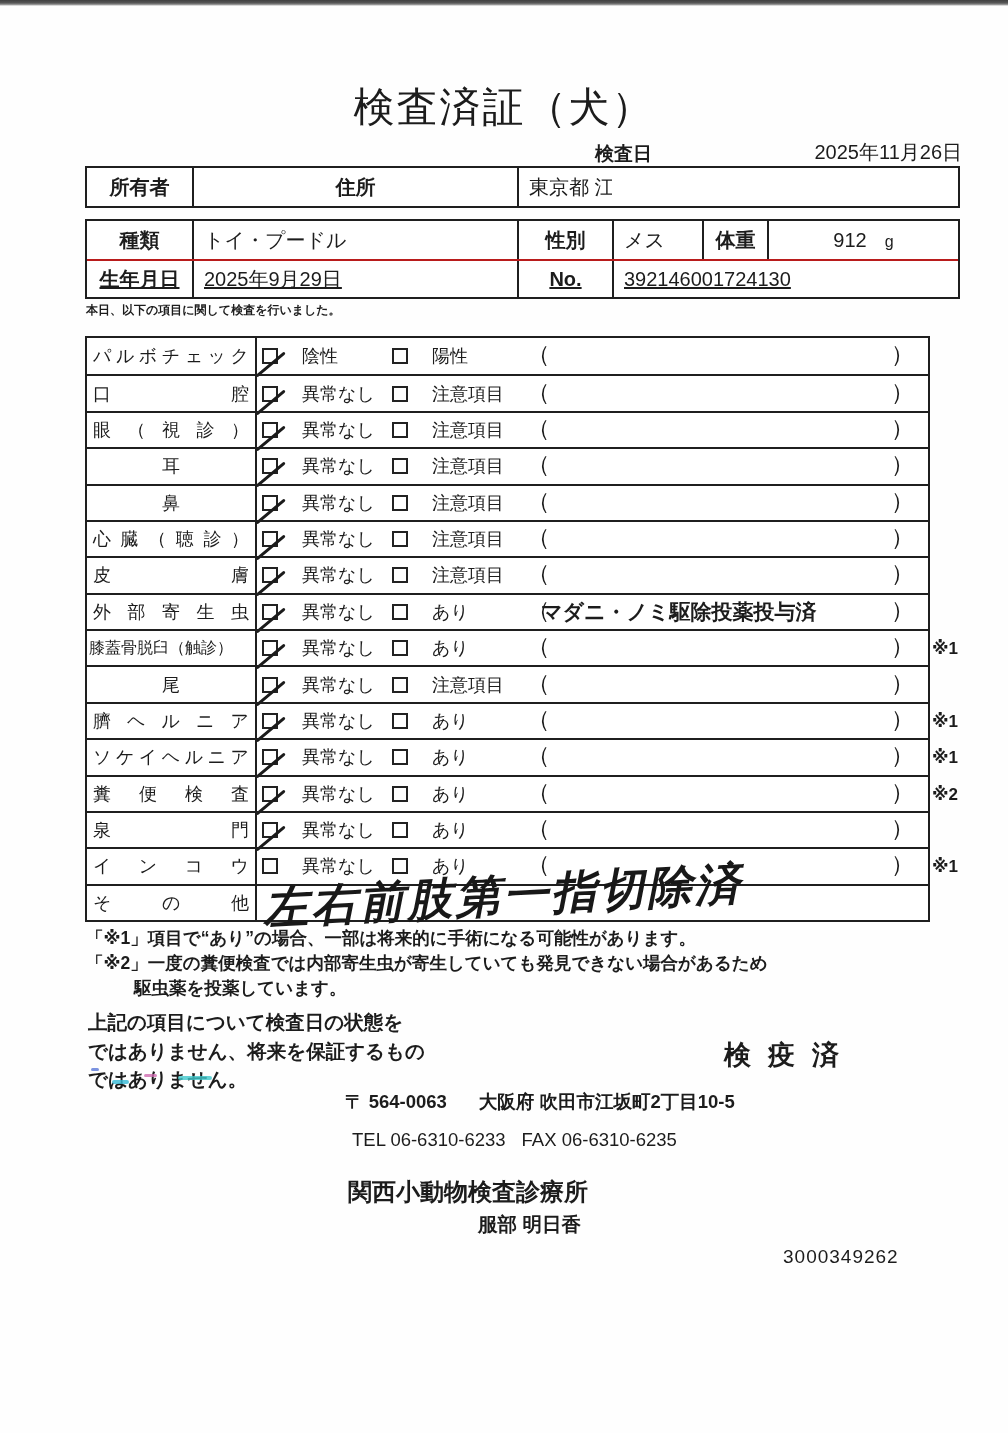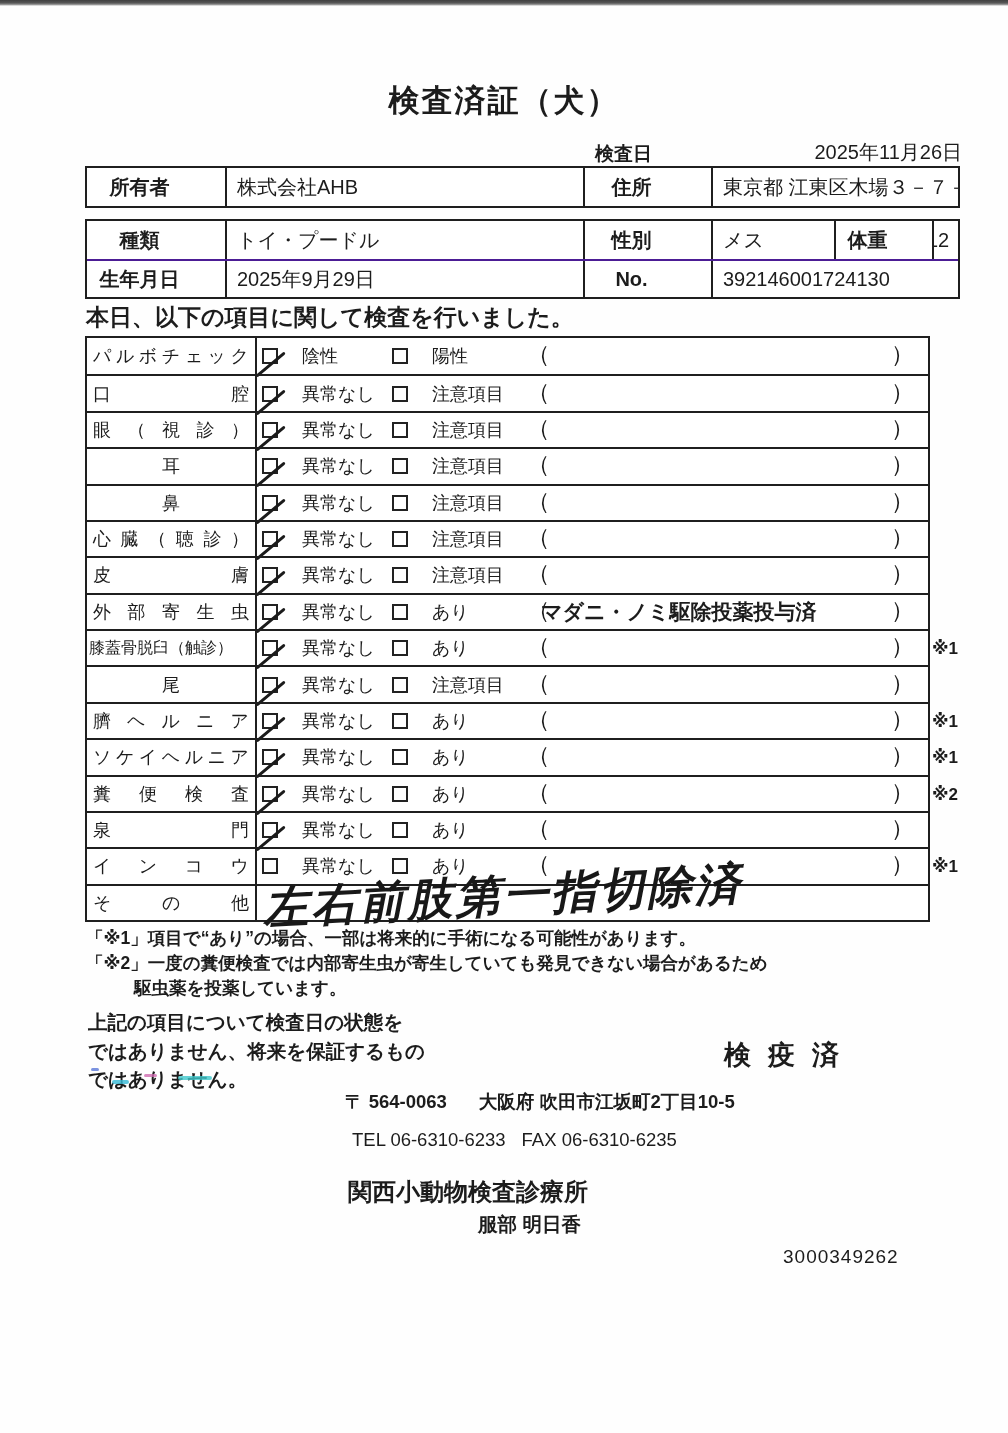--- a/index.html
+++ b/index.html
@@ -4,41 +4,41 @@
 <style>
   * { margin:0; padding:0; box-sizing:border-box; }
   html,body { background:#e8e8e8; }
   body { font-family:"Liberation Sans","DejaVu Sans",sans-serif; color:#1c1c1c; }
   .page { position:relative; width:1008px; height:1433px; background:#fefefe; margin:0 auto; overflow:hidden; }
 
   .scan-bar { position:absolute; left:0; top:0; width:100%; height:6px;
     background:linear-gradient(to bottom,#3f3f3f 0%,#585858 50%,#9a9a9a 78%,#fefefe 100%); }
 
   .title { position:absolute; left:0; top:80px; width:100%; text-align:center;
-    font-size:31px; font-weight:700; letter-spacing:2px; }
+    font-size:41px; font-weight:400; letter-spacing:2px; }
 
   .date-label { position:absolute; left:595px; top:141px; font-size:19px; font-weight:600; }
   .date-value { position:absolute; right:46px; top:139px; font-size:20px; font-weight:500; }
 
   .tbl { position:absolute; left:85px; width:875px; border:2px solid #1f1f1f; background:#fff; }
-  .tbl .trow { display:grid; height:38px;gap:33px; }
-  .tbl .trow + .trow { border-top:2px solid #4c1d95; }
+  .tbl .trow { display:grid; height:38px; }
+  .tbl .trow + .trow { border-top:2px solid #b91c1c;text-decoration:underline; }
   .tbl .cell { display:flex; align-items:center; font-size:20px; font-weight:500;
     padding:0 10px; overflow:hidden; white-space:nowrap; }
   .tbl .cell + .cell { border-left:2px solid #1f1f1f; }
   .tbl .lab { justify-content:center; font-weight:600; padding:0 4px; }
   .owner-tbl { top:166px; }
   .owner-tbl .trow { grid-template-columns:105px 325px 95px 1fr; }
   .pet-tbl { top:219px; }
   .pet-tbl .trow.r1 { grid-template-columns:105px 325px 95px 90px 65px 1fr; }
   .pet-tbl .trow.r2 { grid-template-columns:105px 325px 95px 1fr; }
   .weight-cell { justify-content:center; gap:18px; padding-right:14px; }
   .weight-cell .unit { font-size:16px; transform:translateY(2px); }
 
-  .intro { position:absolute; left:86px; top:302px; font-size:23px; font-weight:600; }
+  .intro { position:absolute; left:86px; top:302px; font-size:12px; font-weight:600; }
 
   .checklist { position:absolute; left:85px; top:336px; width:845px; height:586px;
     border:2px solid #1f1f1f; display:grid; grid-template-rows:repeat(16,1fr); background:#fff; }
   .cl-row { display:flex; position:relative; overflow:visible; }
   .cl-row + .cl-row { border-top:2px solid #1f1f1f; }
   .cl-label { width:170px; min-width:170px; border-right:2px solid #1f1f1f;
     display:flex; align-items:center; padding:0 6px; font-size:18px; font-weight:500; }
   .align-justify { justify-content:space-between; }
   .align-center { justify-content:center; }
   .align-plain { justify-content:flex-start; font-size:16px; padding:0 2px; }
@@ -88,21 +88,20 @@
   <div class="scan-bar"></div>
 
   <div class="title">検査済証（犬）</div>
 
   <span class="date-label">検査日</span>
   <span class="date-value">2025年11月26日</span>
 
   <div class="tbl owner-tbl">
     <div class="trow">
       <div class="cell lab">所有者</div>
-      <div class="cell">株式会社AHB</div>
       <div class="cell lab">住所</div>
       <div class="cell">東京都 江東区木場３－７－１１</div>
     </div>
   </div>
 
   <div class="tbl pet-tbl">
     <div class="trow r1">
       <div class="cell lab">種類</div>
       <div class="cell">トイ・プードル</div>
       <div class="cell lab">性別</div>

